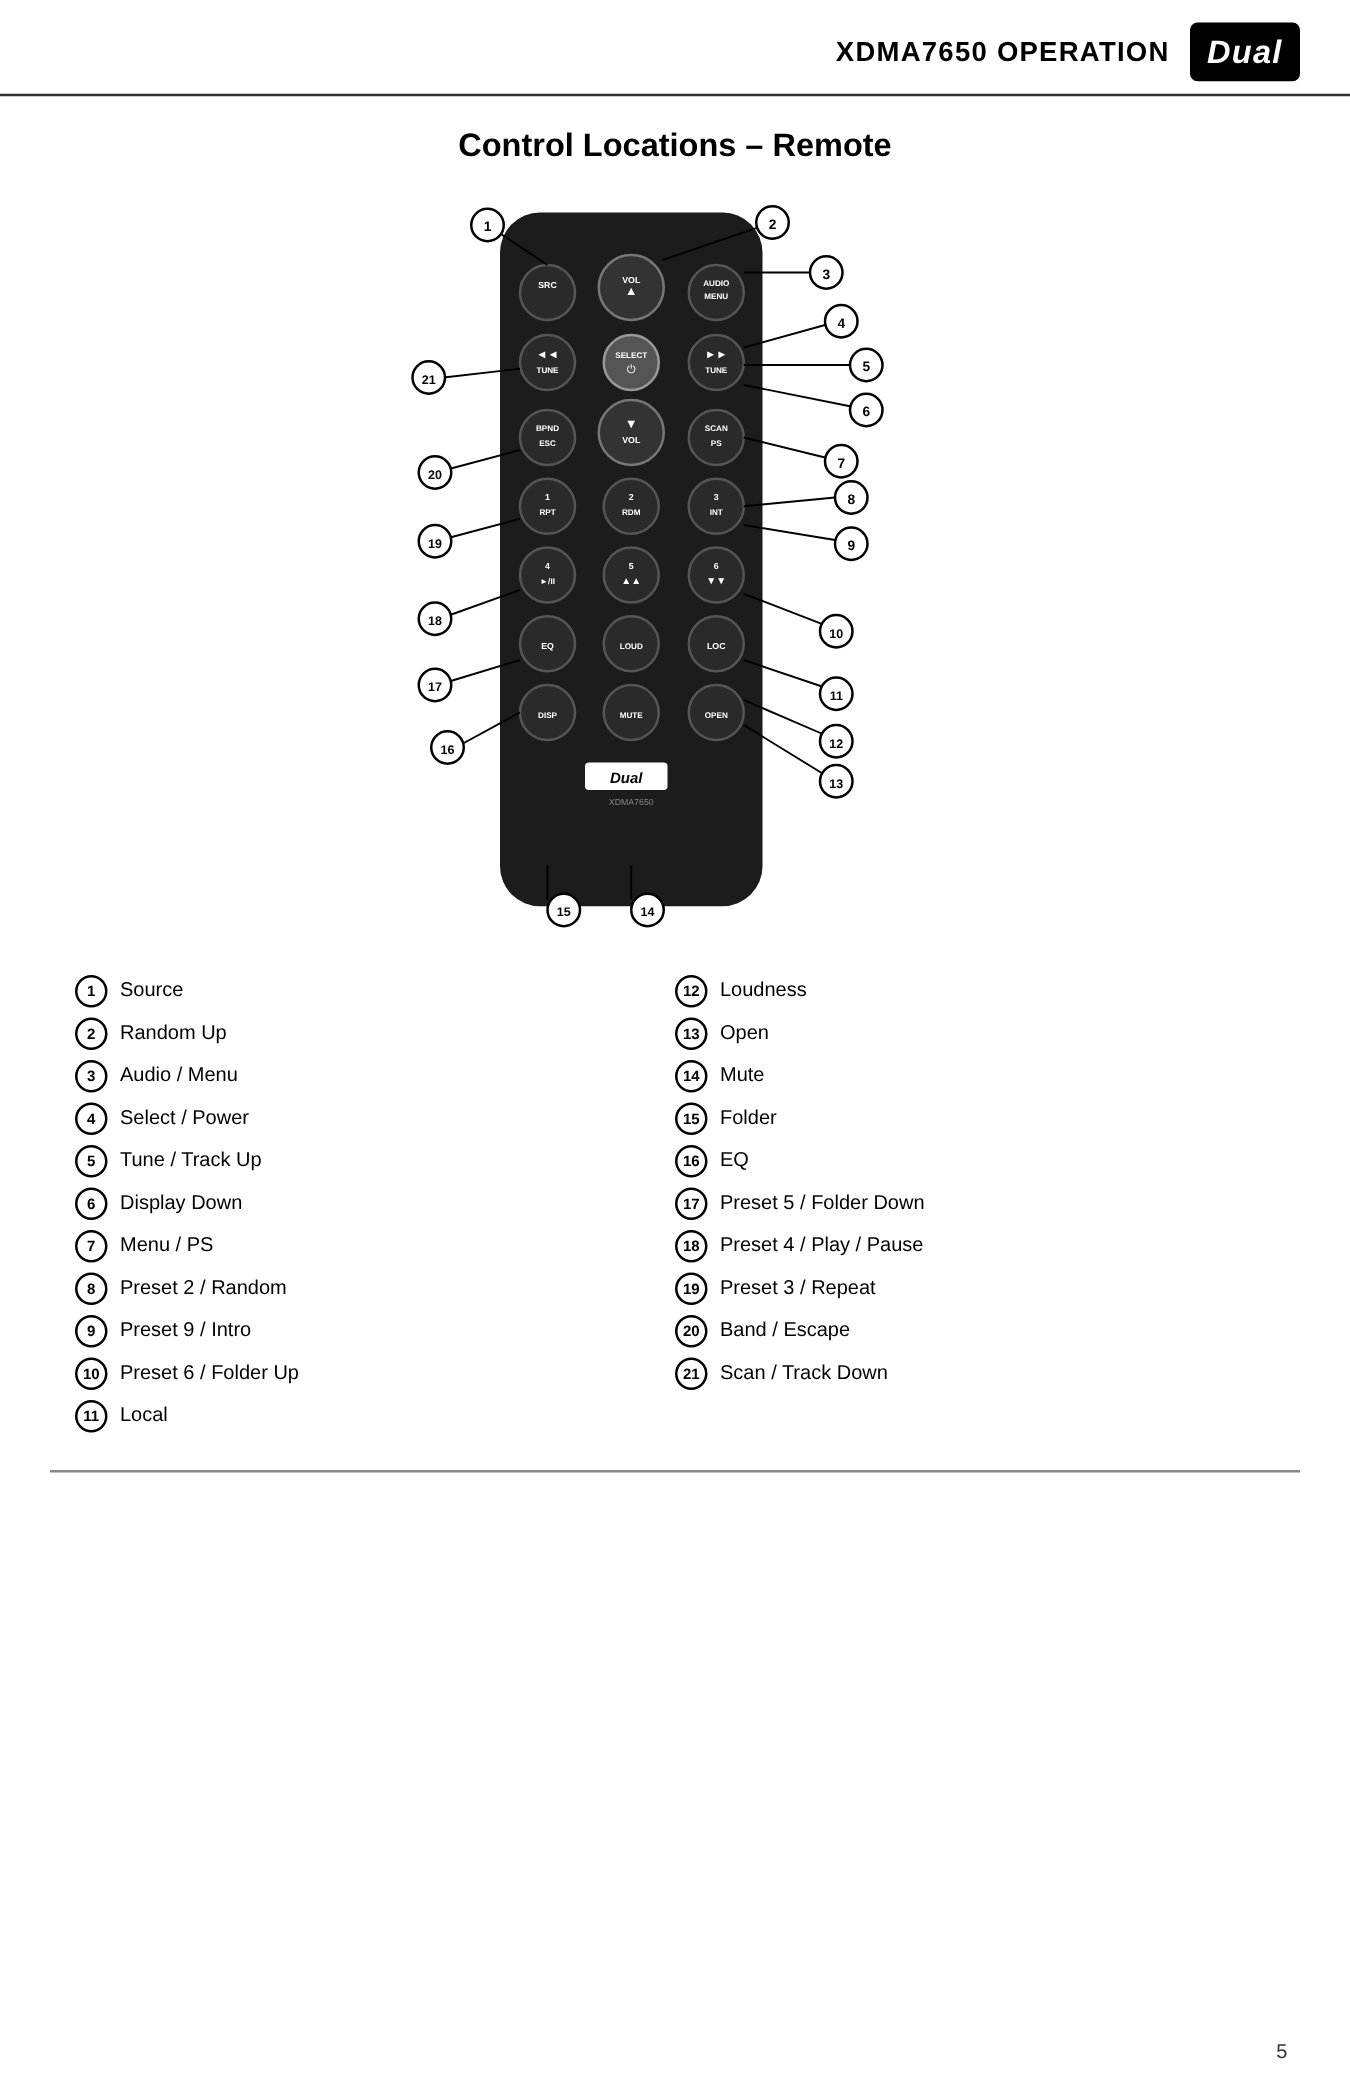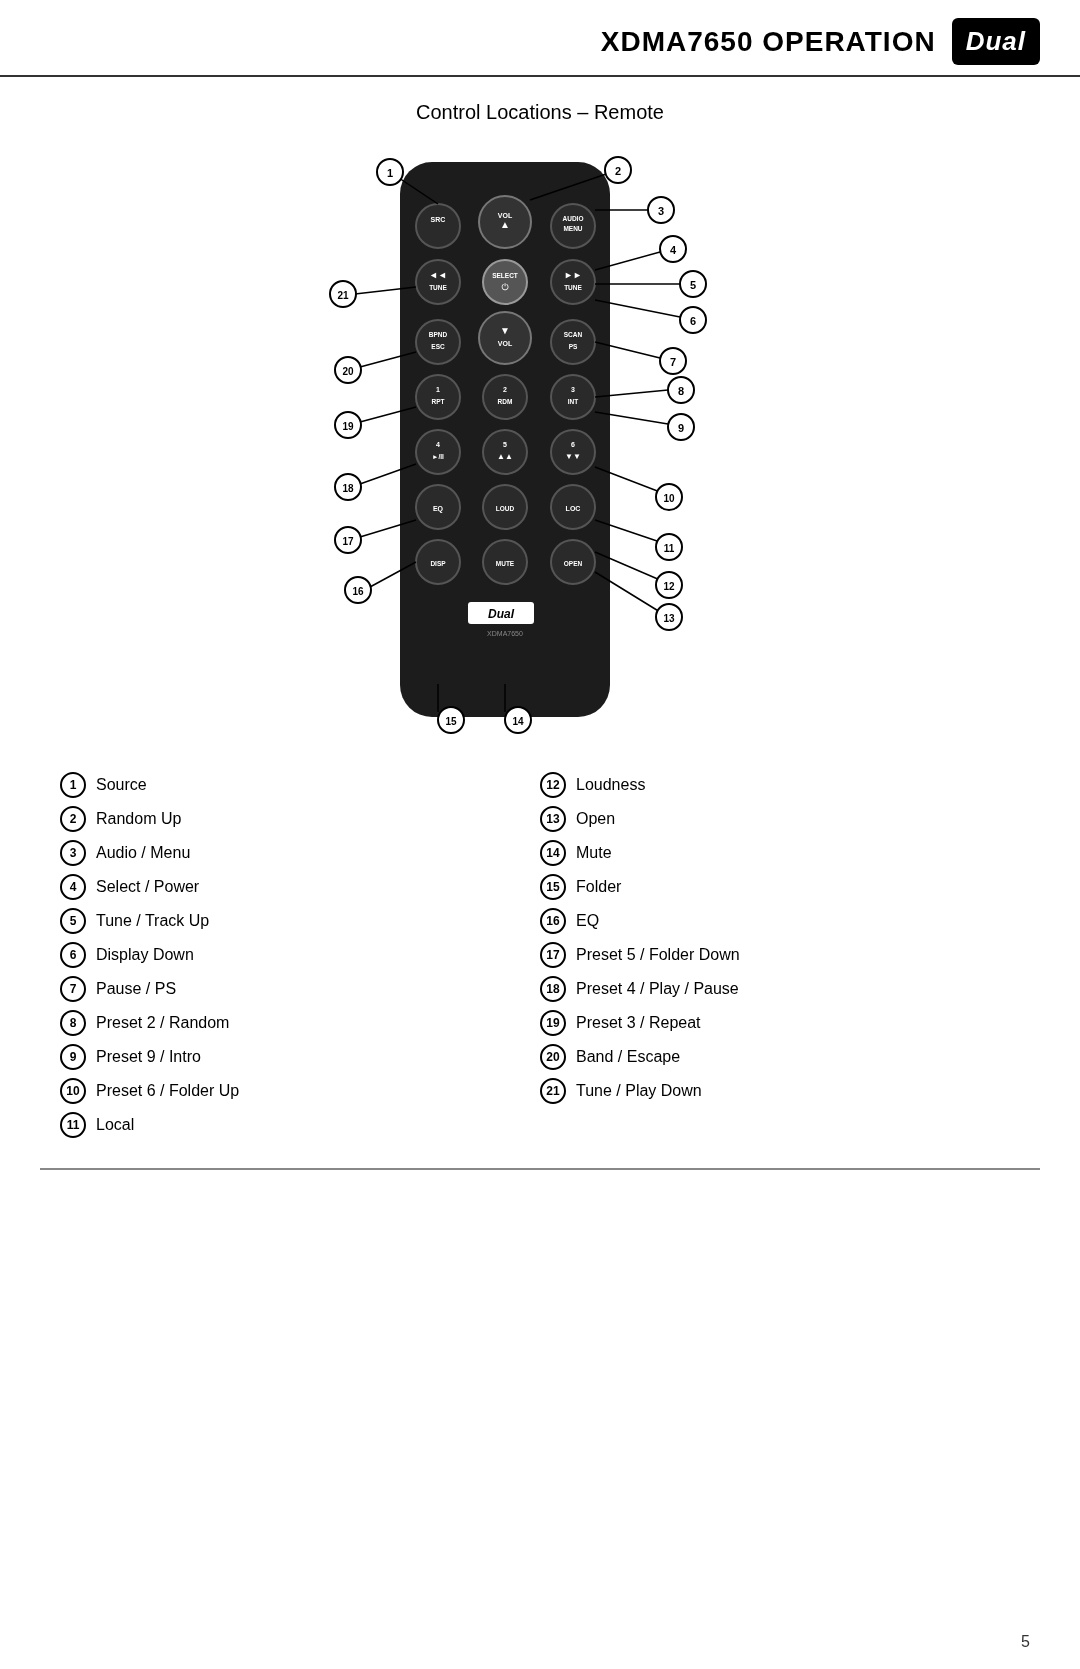--- a/index.html
+++ b/index.html
@@ -13,21 +13,21 @@
 
     
     .header {
       display: flex;
       align-items: center;
       justify-content: flex-end;
       padding: 18px 40px 10px 40px;
       border-bottom: 2px solid #333;
     }
     .header-title {
-      font-size: 28px;
+      font-size: 22px;
       font-weight: bold;
       letter-spacing: 1px;
       margin-right: 16px;
     }
     .header-title span.model {
       color: #000;
     }
     .header-title span.op {
       color: #000;
     }
@@ -38,22 +38,22 @@
       font-weight: bold;
       padding: 8px 14px;
       border-radius: 6px;
       font-style: italic;
       letter-spacing: 1px;
     }
 
     
     .page-title {
       text-align: center;
-      font-size: 20px;
-      font-weight: normal;
+      font-size: 26px;
+      font-weight: bold;
       margin: 24px 0 18px 0;
     }
 
     
 
     
     .legend-section {
       display: flex;
       flex-direction: row;
       justify-content: center;
@@ -310,21 +310,21 @@
       <div class="legend-item">
         <span class="legend-num">5</span>
         <span>Tune / Track Up</span>
       </div>
       <div class="legend-item">
         <span class="legend-num">6</span>
         <span>Display Down</span>
       </div>
       <div class="legend-item">
         <span class="legend-num">7</span>
-        <span>Pause / PS</span>
+        <span>Menu / PS</span>
       </div>
       <div class="legend-item">
         <span class="legend-num">8</span>
         <span>Preset 2 / Random</span>
       </div>
       <div class="legend-item">
         <span class="legend-num">9</span>
         <span>Preset 9 / Intro</span>
       </div>
       <div class="legend-item">
@@ -368,19 +368,19 @@
       <div class="legend-item">
         <span class="legend-num">19</span>
         <span>Preset 3 / Repeat</span>
       </div>
       <div class="legend-item">
         <span class="legend-num">20</span>
         <span>Band / Escape</span>
       </div>
       <div class="legend-item">
         <span class="legend-num">21</span>
-        <span>Tune / Play Down</span>
+        <span>Scan / Track Down</span>
       </div>
     </div>
 </div>
 
 <div style="border-top: 2px solid #888; margin: 0 40px 10px 40px;"></div>
 <div class="footer">5</div>
 
 </body></html>

